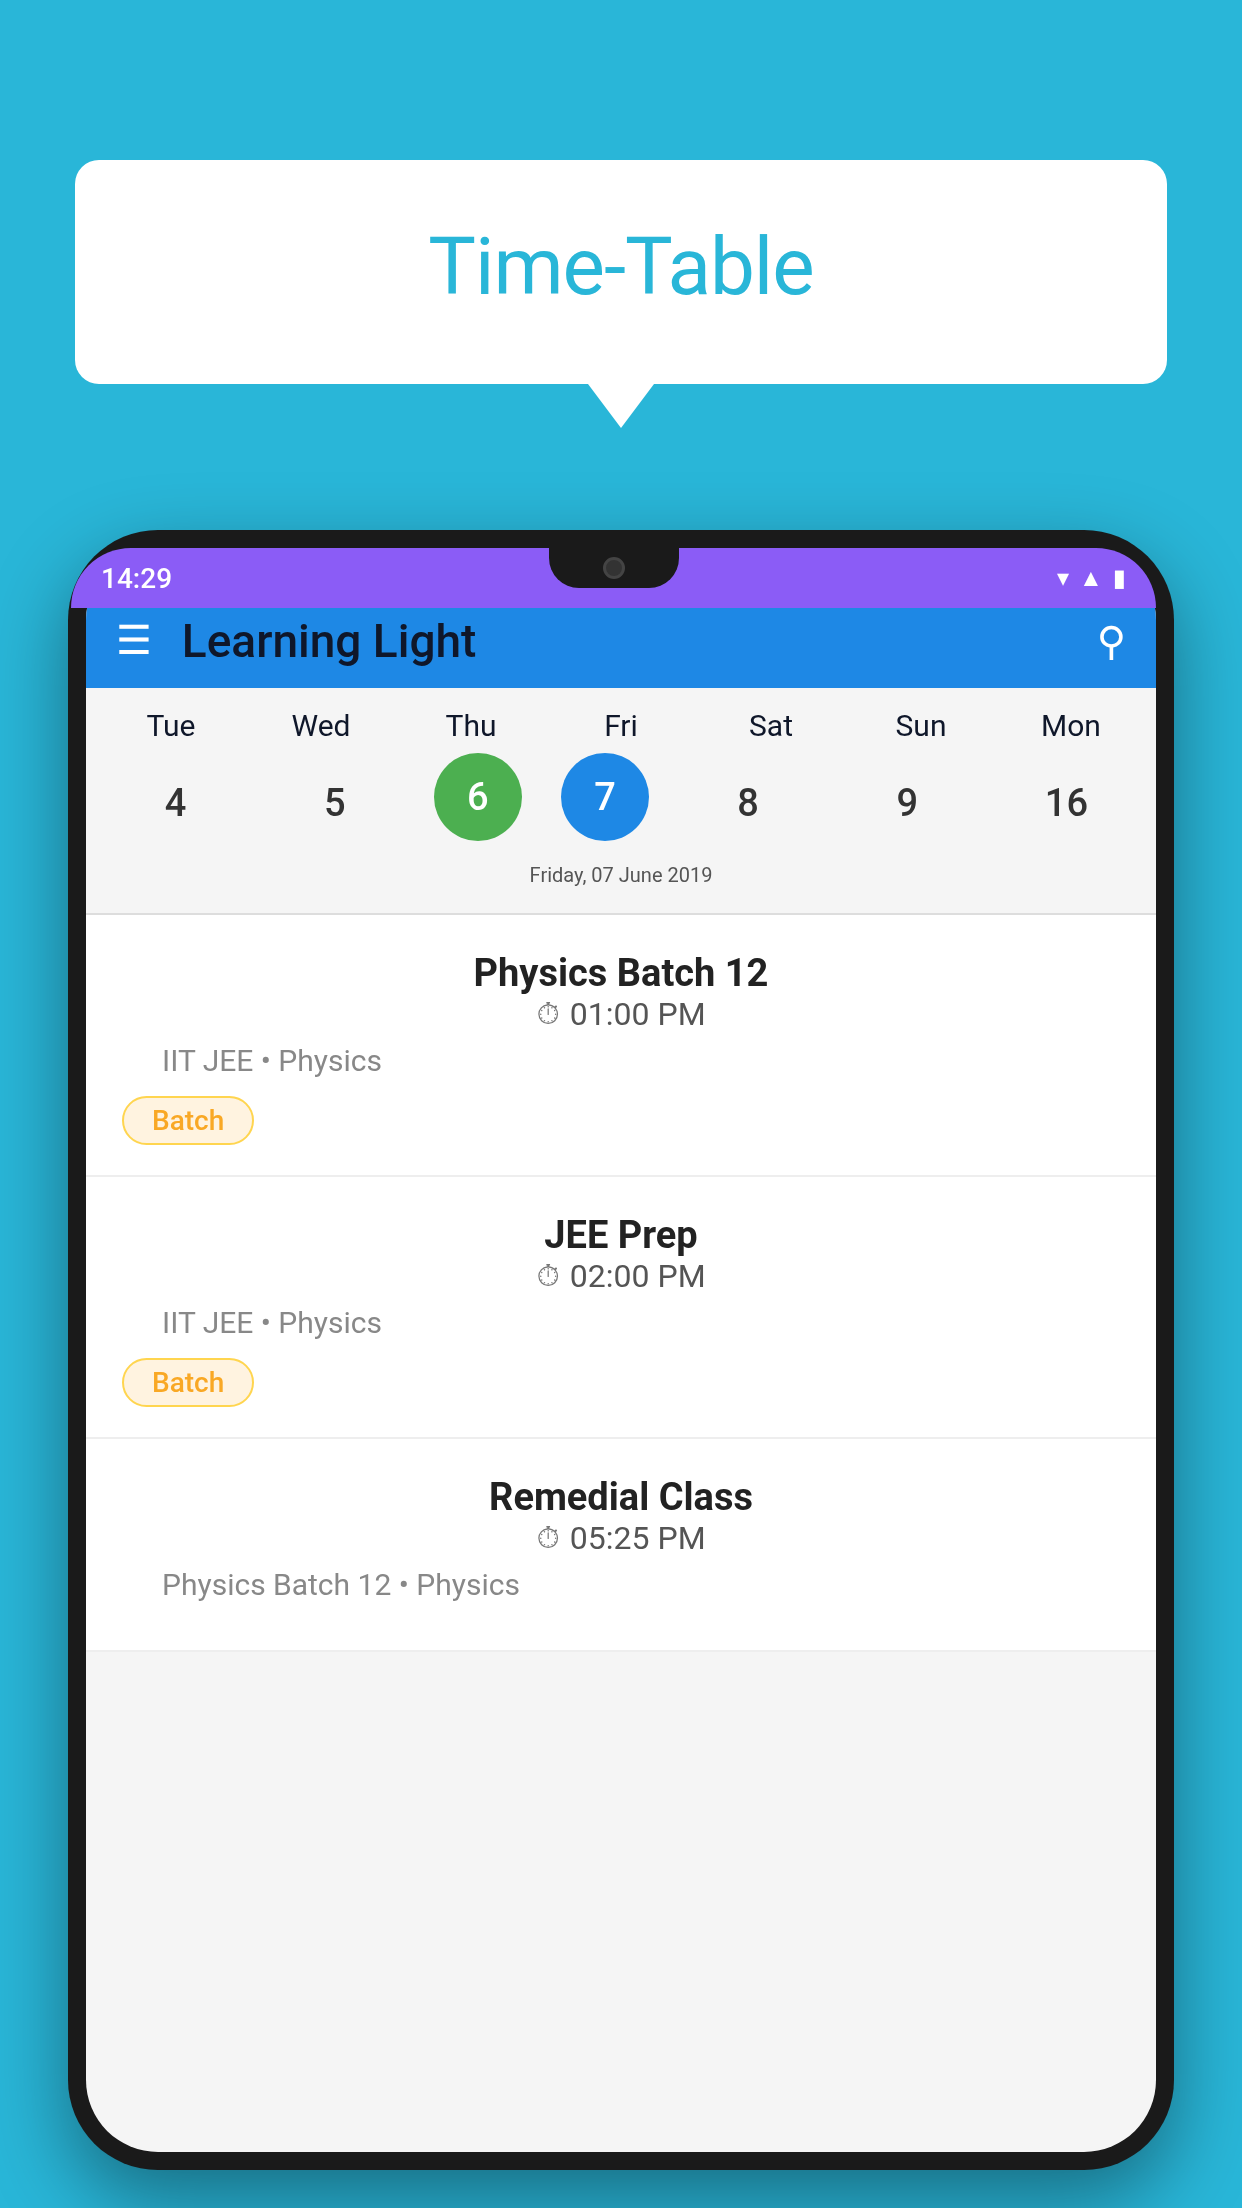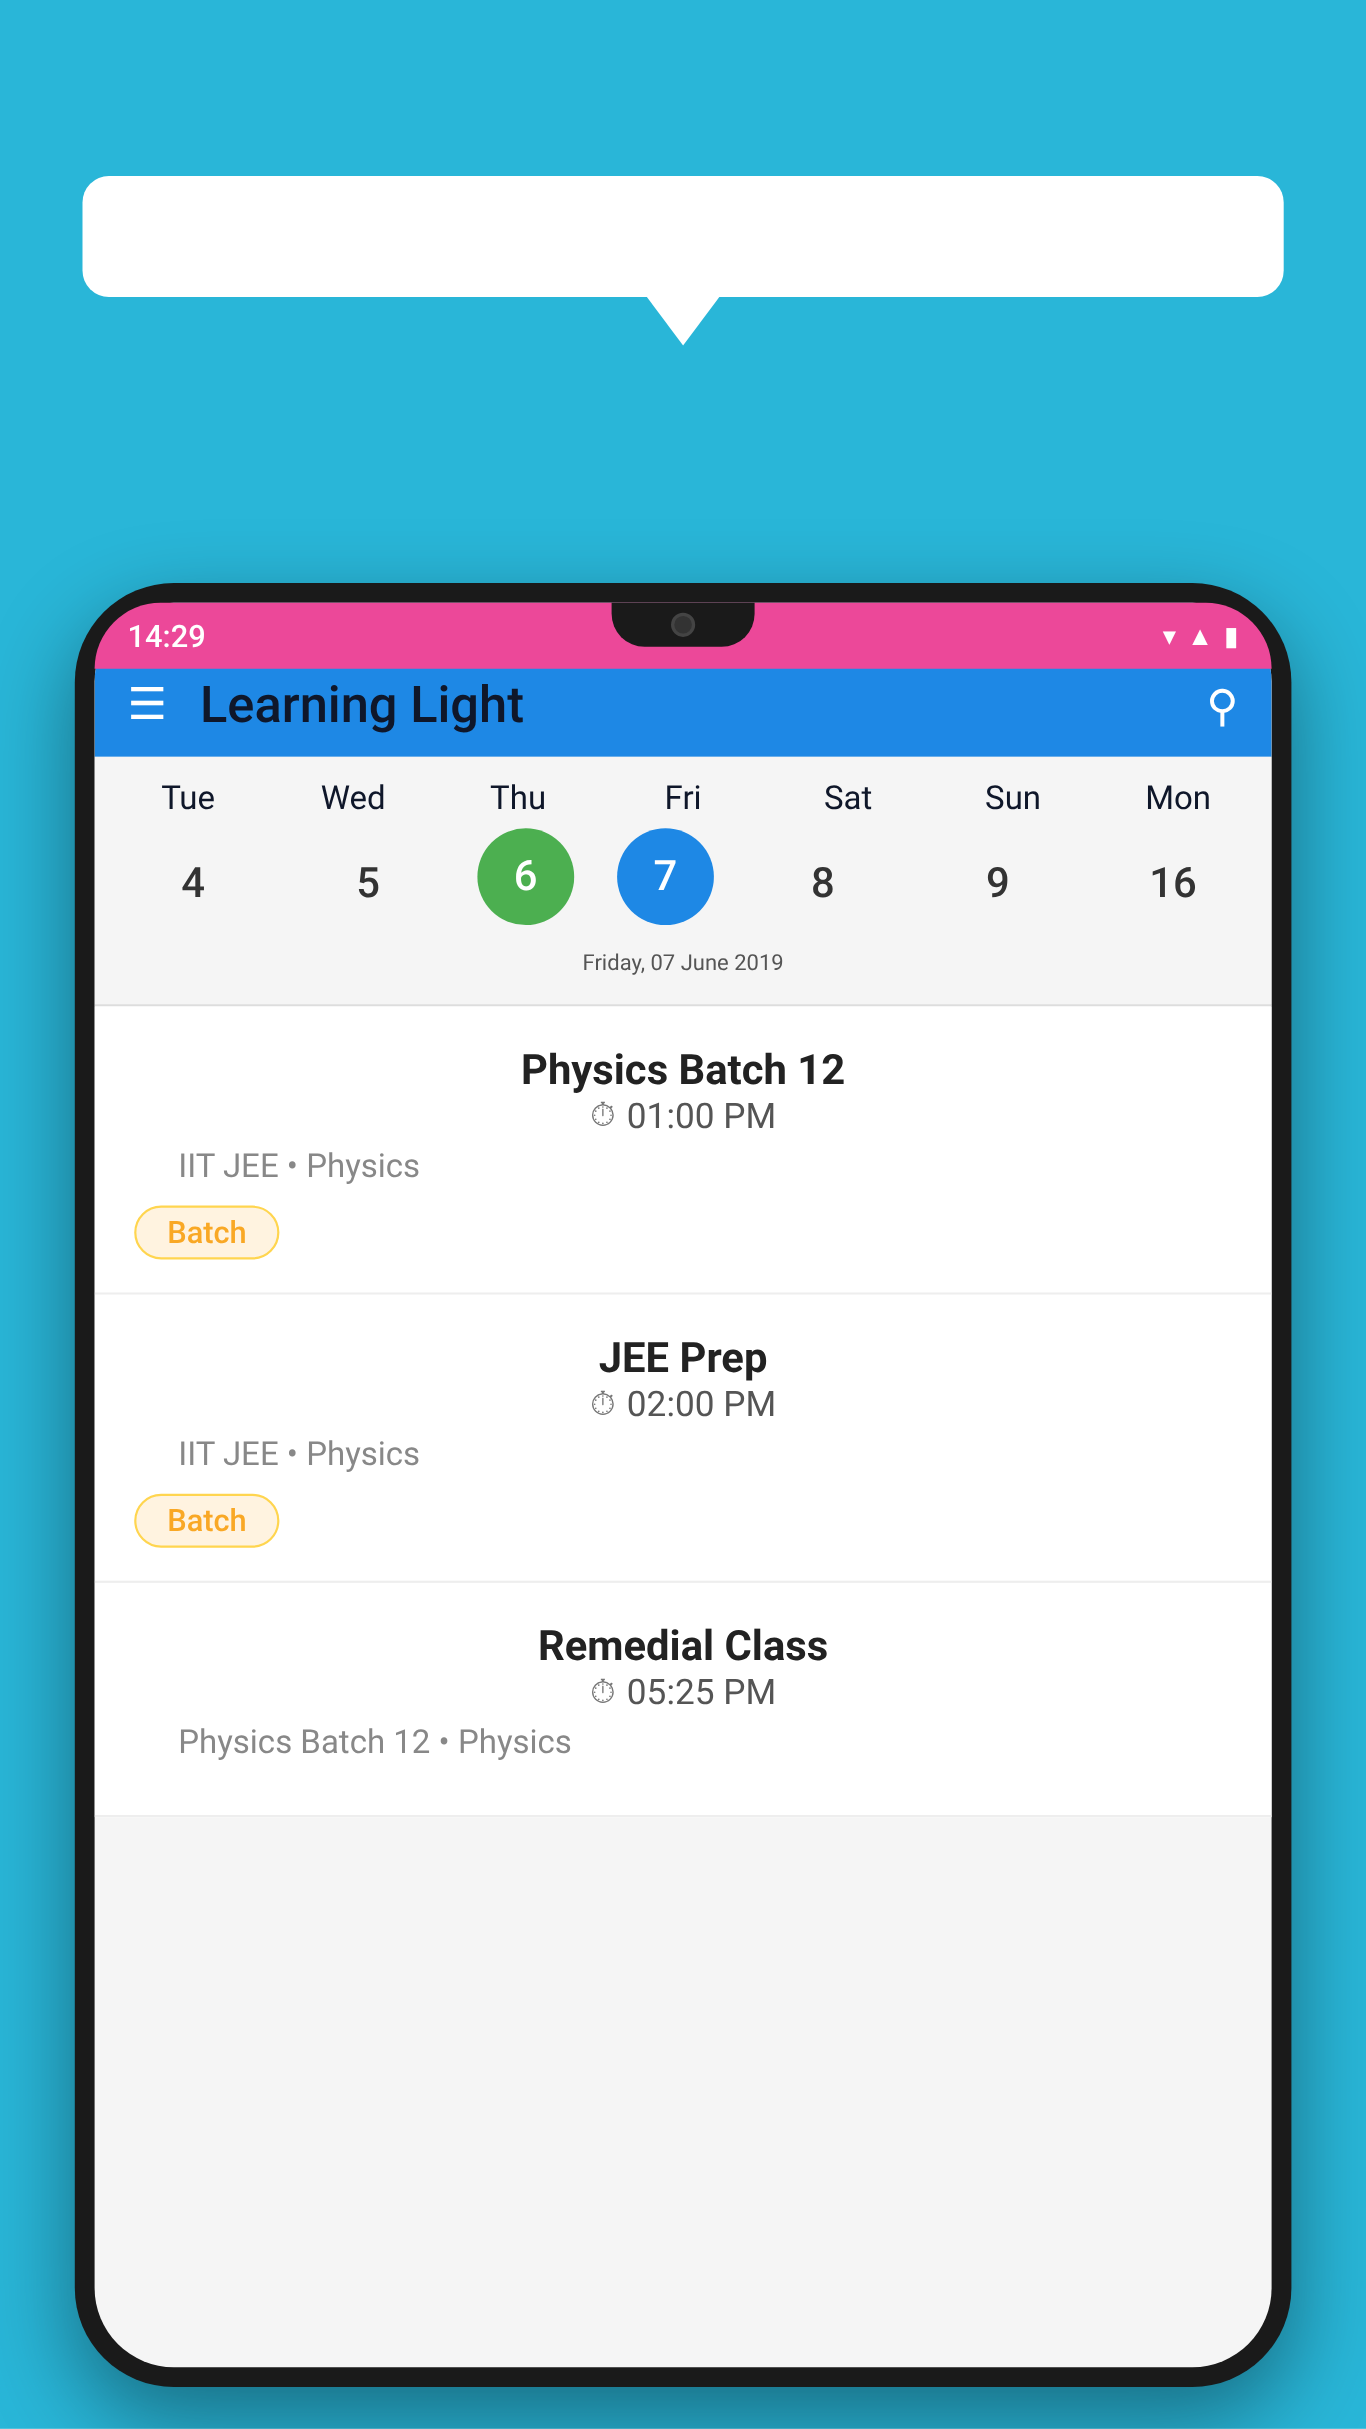--- a/index.html
+++ b/index.html
@@ -69,24 +69,24 @@
       border-radius: 90px;
       padding: 18px;
       position: relative;
       box-shadow: 0 30px 80px rgba(0,0,0,0.4);
     }
 
     
     .phone-notch-bar {
       position: absolute;
       top: 18px;
-      left: 18px;
+      left: 3px;
       right: 18px;
       height: 60px;
-      background: #ec4899;
+      background: #8b5cf6;
       border-radius: 72px 72px 0 0;
       display: flex;
       align-items: center;
       justify-content: space-between;
       padding: 0 30px;
       z-index: 10;
     }
 
     .phone-time {
       color: white;
@@ -296,20 +296,21 @@
       border-radius: 30px;
       padding: 6px 28px;
       font-size: 28px;
       font-weight: 500;
     }
   </style>
 </head>
 <body>
 
 <div class="tooltip-card">
+  <div class="tooltip-title">Time-Table</div>
 </div>
 
 <div class="phone-wrapper">
   <div class="phone-outer">
 
     <div class="phone-notch-bar">
       <span class="phone-time">14:29</span>
       <div class="phone-notch">
         <div class="phone-camera"></div>
       </div>

